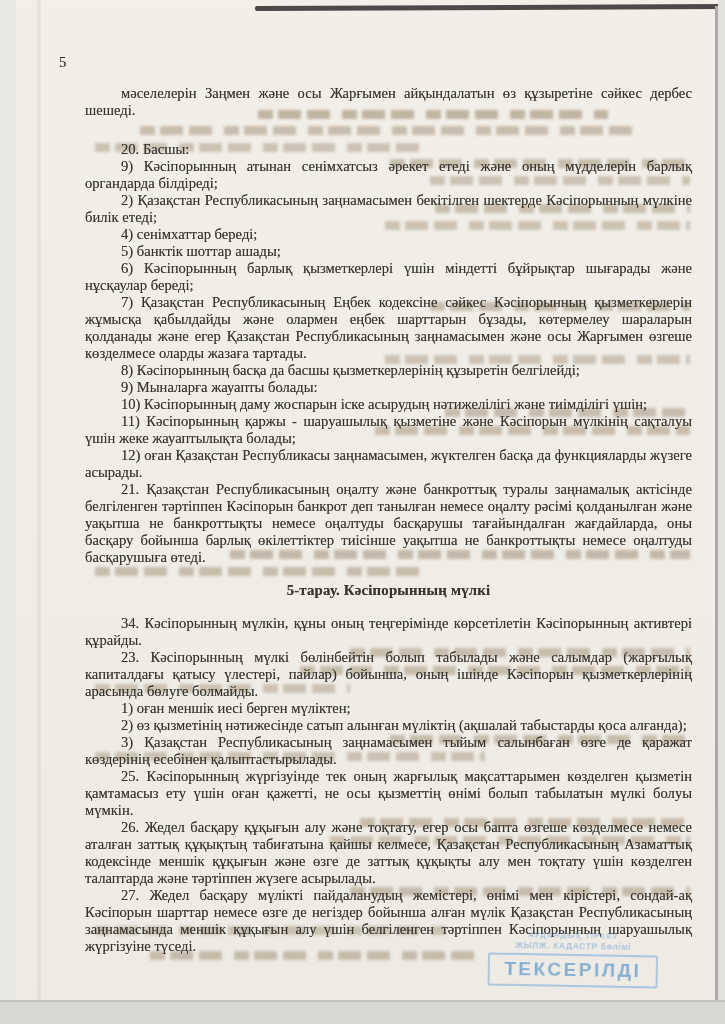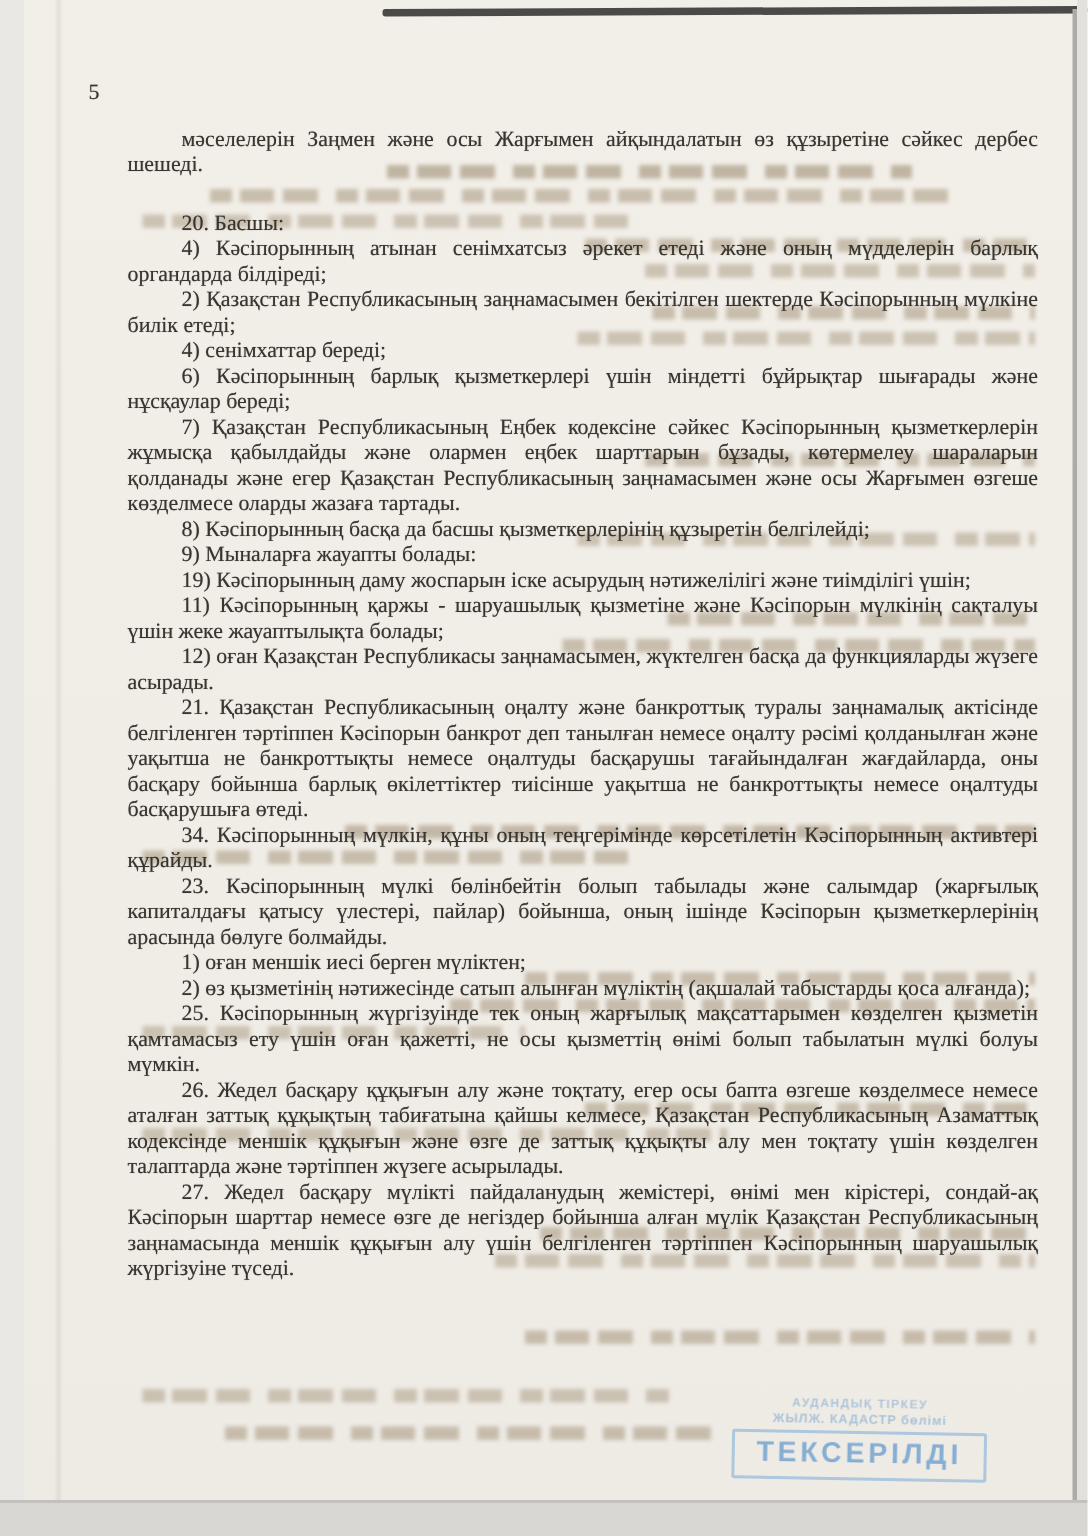--- a/index.html
+++ b/index.html
@@ -80,38 +80,41 @@
     <div class="ghost" style="left: 350px; top: 887px; width: 340px; opacity: 0.5;"></div>
     <div class="ghost" style="left: 95px; top: 926px; width: 355px; opacity: 0.45;"></div>
     <div class="ghost" style="left: 150px; top: 951px; width: 330px; opacity: 0.5;"></div>
   </div>
 
 <div class="content">
   <p class="page-number">5</p>
   <p class="lead">мәселелерін Заңмен және осы Жарғымен айқындалатын өз құзыретіне сәйкес дербес шешеді.</p>
 
   <p>20. Басшы:</p>
-  <p>4) Кәсіпорынның атынан сенімхатсыз әрекет етеді және оның мүдделерін барлық органдарда білдіреді;</p>
+  <p>9) Кәсіпорынның атынан сенімхатсыз әрекет етеді және оның мүдделерін барлық органдарда білдіреді;</p>
   <p>2) Қазақстан Республикасының заңнамасымен бекітілген шектерде Кәсіпорынның мүлкіне билік етеді;</p>
   <p>4) сенімхаттар береді;</p>
+  <p>5) банктік шоттар ашады;</p>
   <p>6) Кәсіпорынның барлық қызметкерлері үшін міндетті бұйрықтар шығарады және нұсқаулар береді;</p>
   <p>7) Қазақстан Республикасының Еңбек кодексіне сәйкес Кәсіпорынның қызметкерлерін жұмысқа қабылдайды және олармен еңбек шарттарын бұзады, көтермелеу шараларын қолданады және егер Қазақстан Республикасының заңнамасымен және осы Жарғымен өзгеше көзделмесе оларды жазаға тартады.</p>
   <p>8) Кәсіпорынның басқа да басшы қызметкерлерінің құзыретін белгілейді;</p>
   <p>9) Мыналарға жауапты болады:</p>
-  <p>19) Кәсіпорынның даму жоспарын іске асырудың нәтижелілігі және тиімділігі үшін;</p>
+  <p>10) Кәсіпорынның даму жоспарын іске асырудың нәтижелілігі және тиімділігі үшін;</p>
   <p>11) Кәсіпорынның қаржы - шаруашылық қызметіне және Кәсіпорын мүлкінің сақталуы үшін жеке жауаптылықта болады;</p>
   <p>12) оған Қазақстан Республикасы заңнамасымен, жүктелген басқа да функцияларды жүзеге асырады.</p>
 
   <p>21. Қазақстан Республикасының оңалту және банкроттық туралы заңнамалық актісінде белгіленген тәртіппен Кәсіпорын банкрот деп танылған немесе оңалту рәсімі қолданылған және уақытша не банкроттықты немесе оңалтуды басқарушы тағайындалған жағдайларда, оны басқару бойынша барлық өкілеттіктер тиісінше уақытша не банкроттықты немесе оңалтуды басқарушыға өтеді.</p>
 
+  <h2 class="chapter">5-тарау. Кәсіпорынның мүлкі</h2>
 
   <p>34. Кәсіпорынның мүлкін, құны оның теңгерімінде көрсетілетін Кәсіпорынның активтері құрайды.</p>
   <p>23. Кәсіпорынның мүлкі бөлінбейтін болып табылады және салымдар (жарғылық капиталдағы қатысу үлестері, пайлар) бойынша, оның ішінде Кәсіпорын қызметкерлерінің арасында бөлуге болмайды.</p>
   <p>1) оған меншік иесі берген мүліктен;</p>
   <p>2) өз қызметінің нәтижесінде сатып алынған мүліктің (ақшалай табыстарды қоса алғанда);</p>
+  <p>3) Қазақстан Республикасының заңнамасымен тыйым салынбаған өзге де қаражат көздерінің есебінен қалыптастырылады.</p>
   <p>25. Кәсіпорынның жүргізуінде тек оның жарғылық мақсаттарымен көзделген қызметін қамтамасыз ету үшін оған қажетті, не осы қызметтің өнімі болып табылатын мүлкі болуы мүмкін.</p>
   <p>26. Жедел басқару құқығын алу және тоқтату, егер осы бапта өзгеше көзделмесе немесе аталған заттық құқықтың табиғатына қайшы келмесе, Қазақстан Республикасының Азаматтық кодексінде меншік құқығын және өзге де заттық құқықты алу мен тоқтату үшін көзделген талаптарда және тәртіппен жүзеге асырылады.</p>
   <p>27. Жедел басқару мүлікті пайдаланудың жемістері, өнімі мен кірістері, сондай-ақ Кәсіпорын шарттар немесе өзге де негіздер бойынша алған мүлік Қазақстан Республикасының заңнамасында меншік құқығын алу үшін белгіленген тәртіппен Кәсіпорынның шаруашылық жүргізуіне түседі.</p>
 </div>
 
 <div class="stamp" style="color: rgb(95, 151, 204);">
   <div class="stamp-line1">АУДАНДЫҚ ТІРКЕУ</div>
   <div class="stamp-line2">ЖЫЛЖ. КАДАСТР бөлімі</div>
   <div class="stamp-box">
     <div class="stamp-label">ТЕКСЕРІЛДІ</div>

